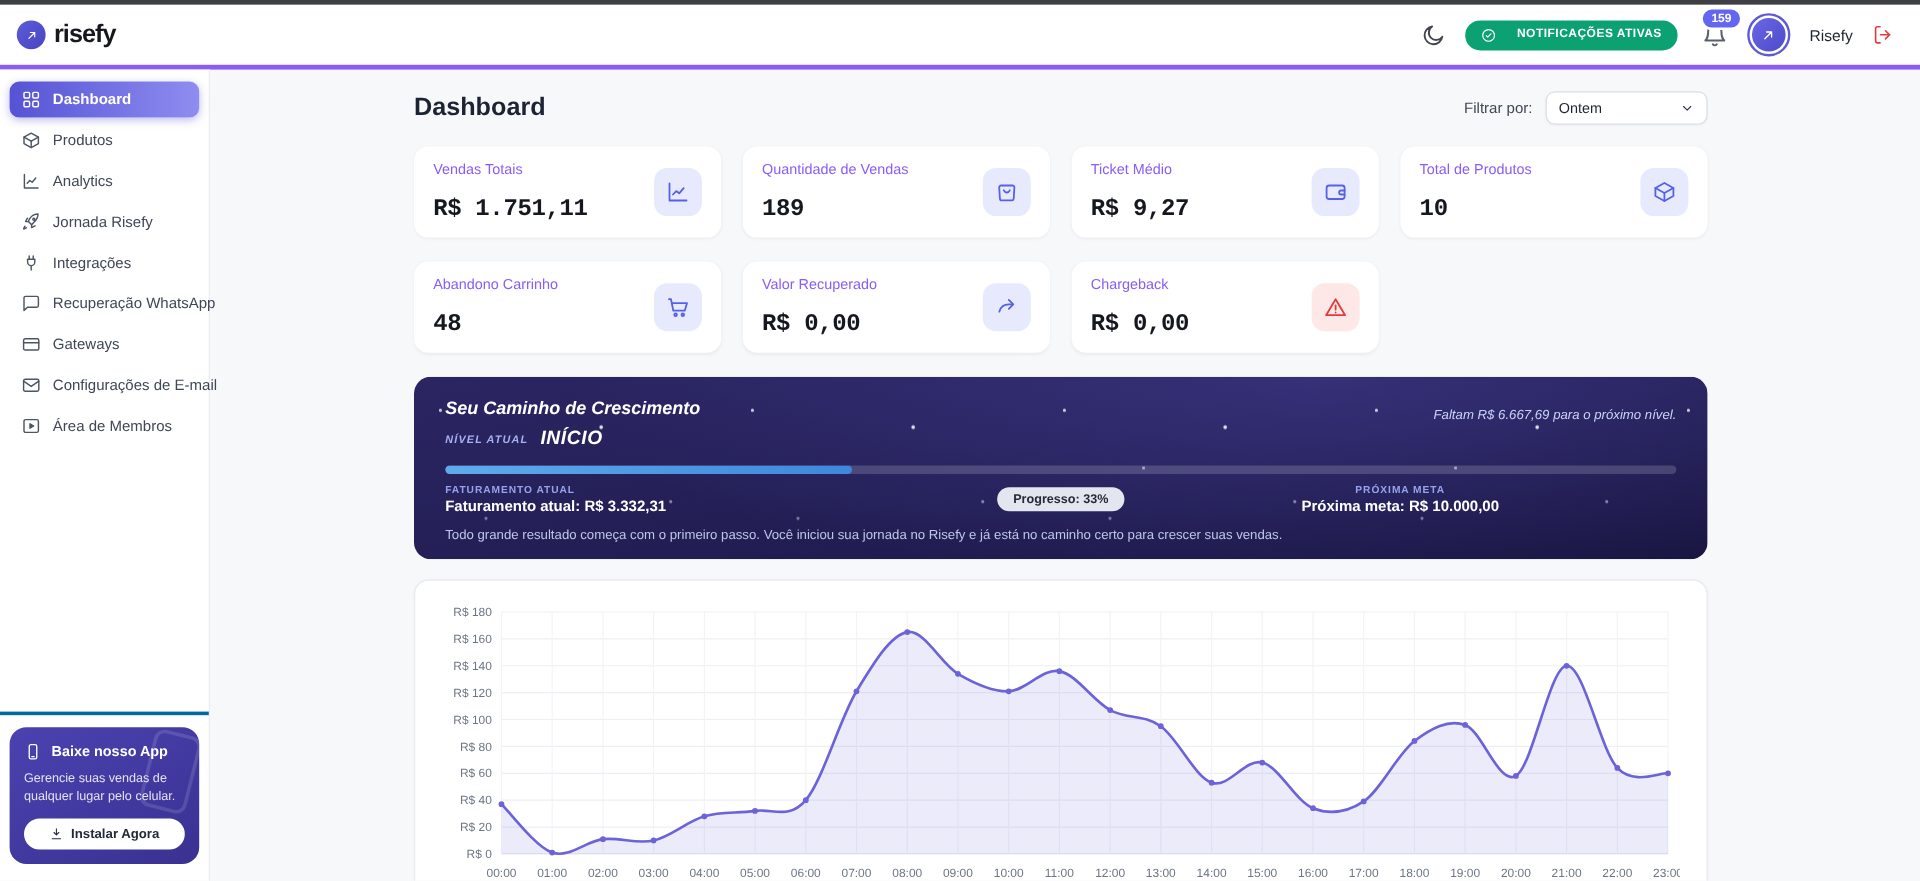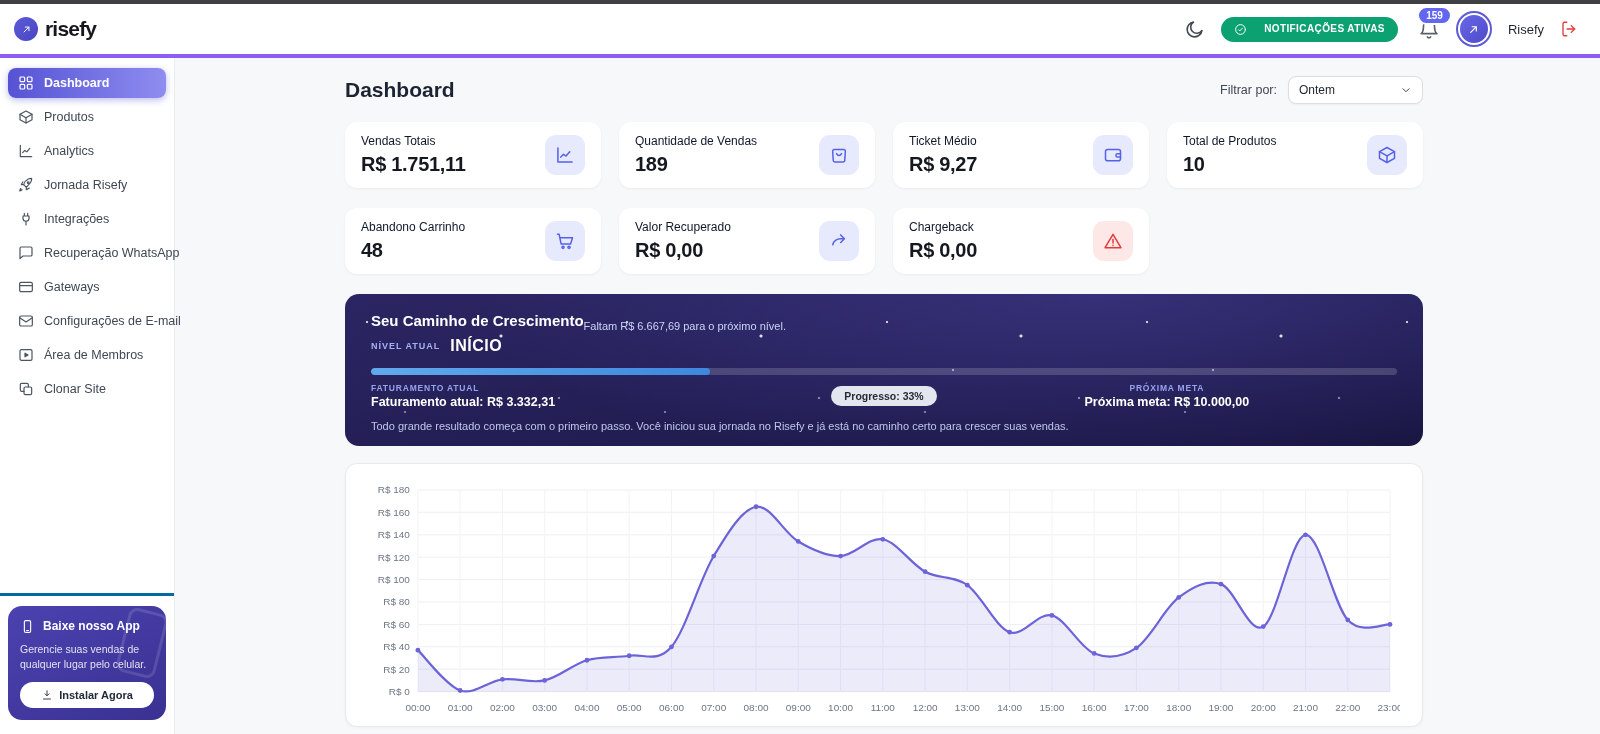--- a/index.html
+++ b/index.html
@@ -110,22 +110,22 @@
     font-size:12px; color:#1f2430; cursor:pointer; box-shadow:0 1px 2px rgba(16,24,40,.04);
   }
   .select-box svg { width:12px; height:12px; color:#2b3443; }
 
   .stat-grid { display:grid; grid-template-columns:repeat(4,1fr); gap:20px 18px; margin-bottom:20px; }
   .card {
     background:#fff; border-radius:12px; padding:12px 16px;
     display:flex; align-items:center; justify-content:space-between;
     box-shadow:0 1px 3px rgba(16,24,40,.05); min-height:58px;
   }
-  .card-label { font-size:12px; color:#0f172a; }
-  .card-value { font-size:20px; font-weight:800; color:#15181e; margin-top:5px; letter-spacing:-.3px; }
+  .card-label { font-size:12px; color:#8b5cf6; }
+  .card-value { font-size:20px; font-weight:800; color:#15181e; margin-top:15px; letter-spacing:-.3px;font-family:Liberation Mono, monospace; }
   .card-sub { font-size:10.5px; color:#9aa1ac; margin-top:3px; }
   .chip {
     width:40px; height:40px; border-radius:11px; flex:none;
     display:flex; align-items:center; justify-content:center;
   }
   .chip svg { width:20px; height:20px; }
   .chip-indigo { background:#e7eafc; color:#5661e8; }
   .chip-red { background:#fde7e7; color:#e23b3b; }
 
   
@@ -135,21 +135,21 @@
     background-image:
       radial-gradient(1px 1px at 22px 28px, rgba(255,255,255,.75) 0 1px, transparent 1.6px),
       radial-gradient(1px 1px at 88px 76px, rgba(255,255,255,.5) 0 1px, transparent 1.6px),
       radial-gradient(1.4px 1.4px at 156px 42px, rgba(255,255,255,.85) 0 1px, transparent 2px),
       radial-gradient(1px 1px at 214px 104px, rgba(255,255,255,.45) 0 1px, transparent 1.6px),
       radial-gradient(1px 1px at 60px 118px, rgba(255,255,255,.4) 0 1px, transparent 1.6px),
       radial-gradient(900px 260px at 70% 0%, rgba(99,91,205,.28), transparent 70%),
       linear-gradient(170deg,#2b2663 0%,#221e53 55%,#181540 100%);
     background-size:260px 132px,260px 132px,260px 132px,260px 132px,260px 132px,auto,auto;
   }
-  .growth-top { display:flex; align-items:flex-start; }
+  .growth-top { display:flex; justify-content:space-between; align-items:flex-start;font-style:italic; }
   .growth-title { font-size:15px; font-weight:700; }
   .level-row { display:flex; align-items:center; gap:10px; margin-top:8px; }
   .level-label { font-size:9px; font-weight:700; letter-spacing:1px; color:#a7b0f5; }
   .level-value { font-size:16px; font-weight:800; letter-spacing:.5px; }
   .remaining { font-size:11px; color:#ccd3f8; margin-top:8px; }
   .pbar { margin-top:13px; height:7px; border-radius:5px; background:rgba(255,255,255,.17); overflow:hidden; }
   .pfill { height:100%; border-radius:5px; background:linear-gradient(90deg,#60aaec,#3f87dd); }
   .growth-info { display:grid; grid-template-columns:1fr auto 1fr; align-items:center; margin-top:8px; }
   .gi-label { font-size:8.5px; font-weight:700; letter-spacing:.8px; color:#97a2ee; }
   .gi-value { font-size:12.5px; font-weight:700; margin-top:2px; }
@@ -307,29 +307,20 @@
           <span class="nav-label">Configurações de E-mail</span>
         </div>
         <div class="nav-item">
           <span class="nav-icon">
             <svg viewBox="0 0 24 24" fill="none" stroke="currentColor" stroke-width="1.8" stroke-linecap="round" stroke-linejoin="round">
               <rect x="3" y="4" width="18" height="16" rx="2"></rect>
               <path d="M10.5 9.3l4.6 2.7-4.6 2.7z" fill="currentColor"></path>
             </svg>
           </span>
           <span class="nav-label">Área de Membros</span>
-        </div>
-        <div class="nav-item">
-          <span class="nav-icon">
-            <svg viewBox="0 0 24 24" fill="none" stroke="currentColor" stroke-width="1.8" stroke-linecap="round" stroke-linejoin="round">
-              <rect x="9" y="9" width="11.5" height="11.5" rx="2"></rect>
-              <path d="M15.5 9V5.5a2 2 0 00-2-2H5.5a2 2 0 00-2 2v8a2 2 0 002 2H9"></path>
-            </svg>
-          </span>
-          <span class="nav-label">Clonar Site</span>
         </div>
       </nav>
     <div class="sidebar-bottom">
       <div class="app-card">
         <div class="phone-ghost"></div>
         <div class="app-card-head">
           <span class="ic">
               <svg viewBox="0 0 24 24" fill="none" stroke="currentColor" stroke-width="1.8" stroke-linecap="round" stroke-linejoin="round">
                 <rect x="7" y="2.5" width="10" height="19" rx="2.2"></rect>
                 <path d="M10.5 18.5h3"></path>

